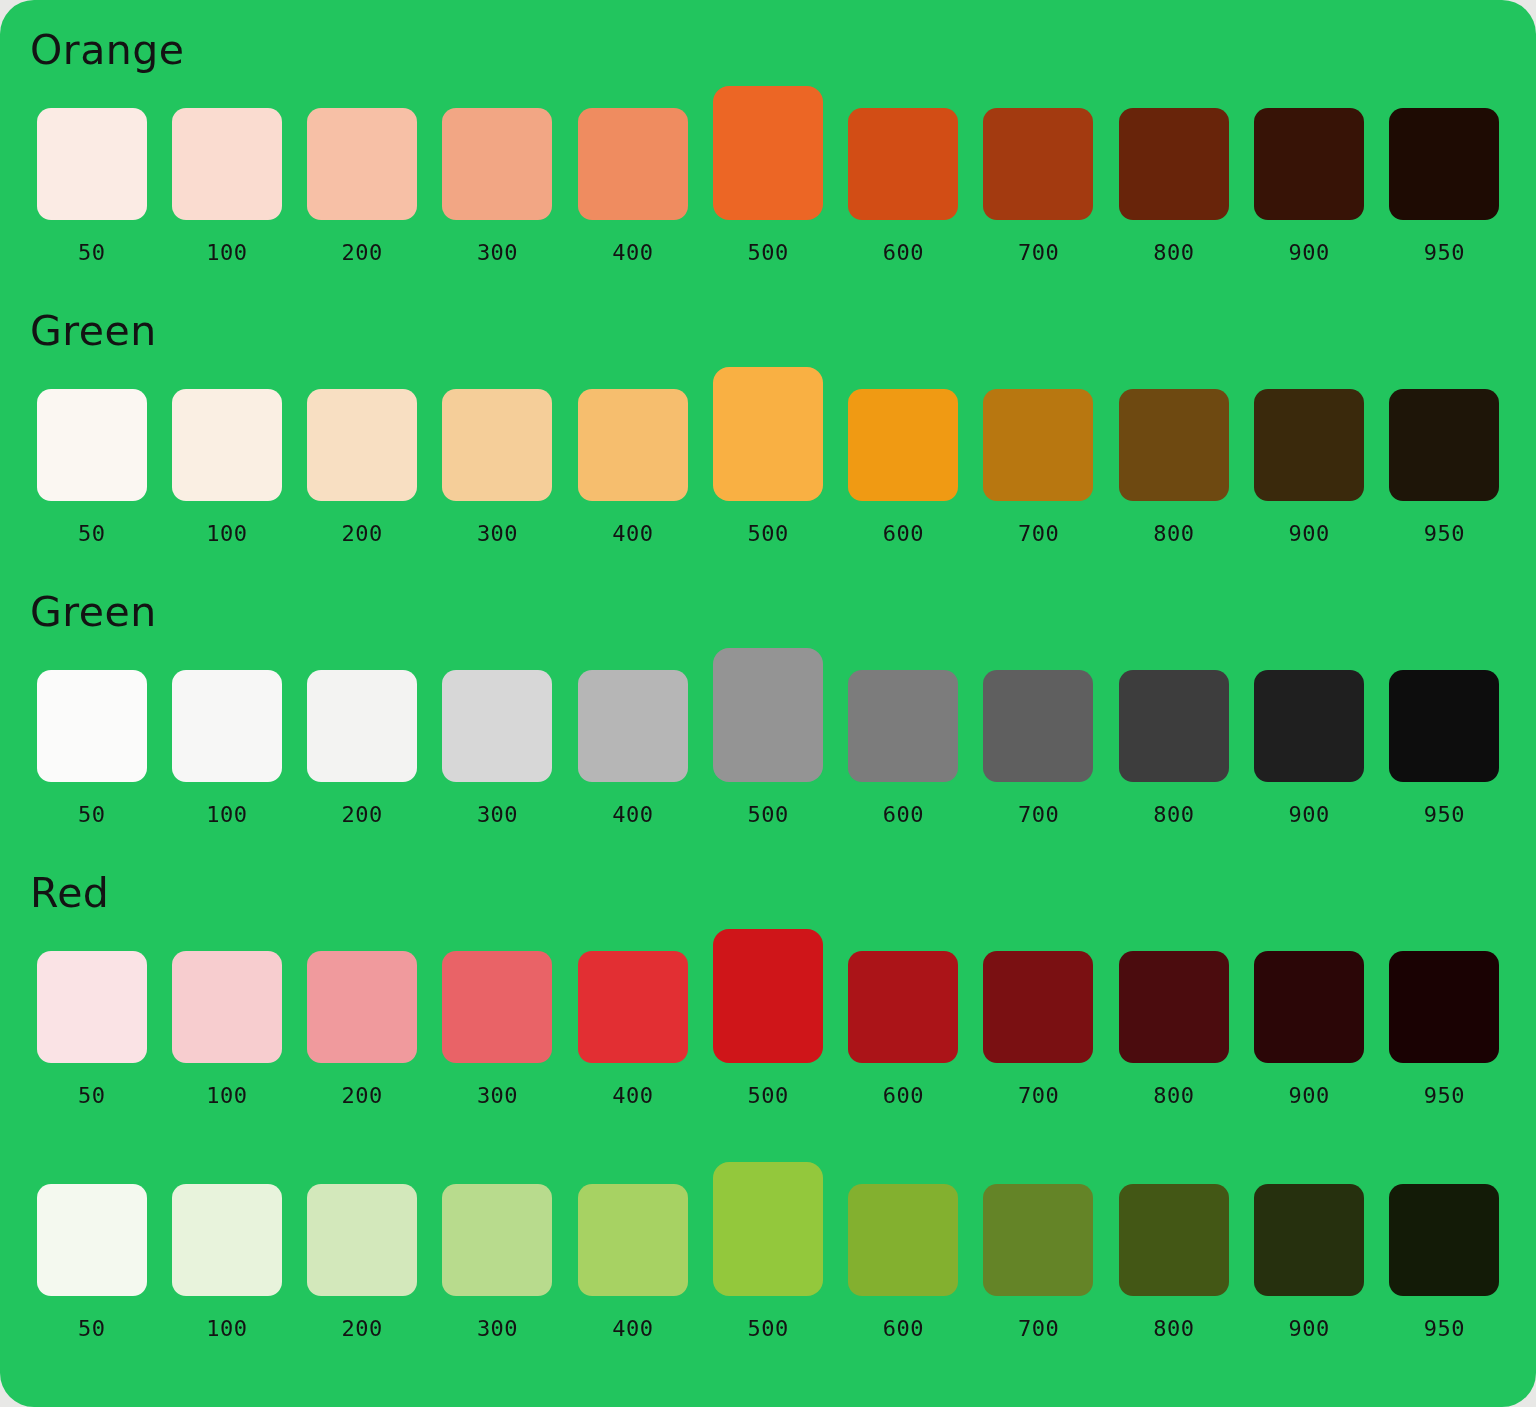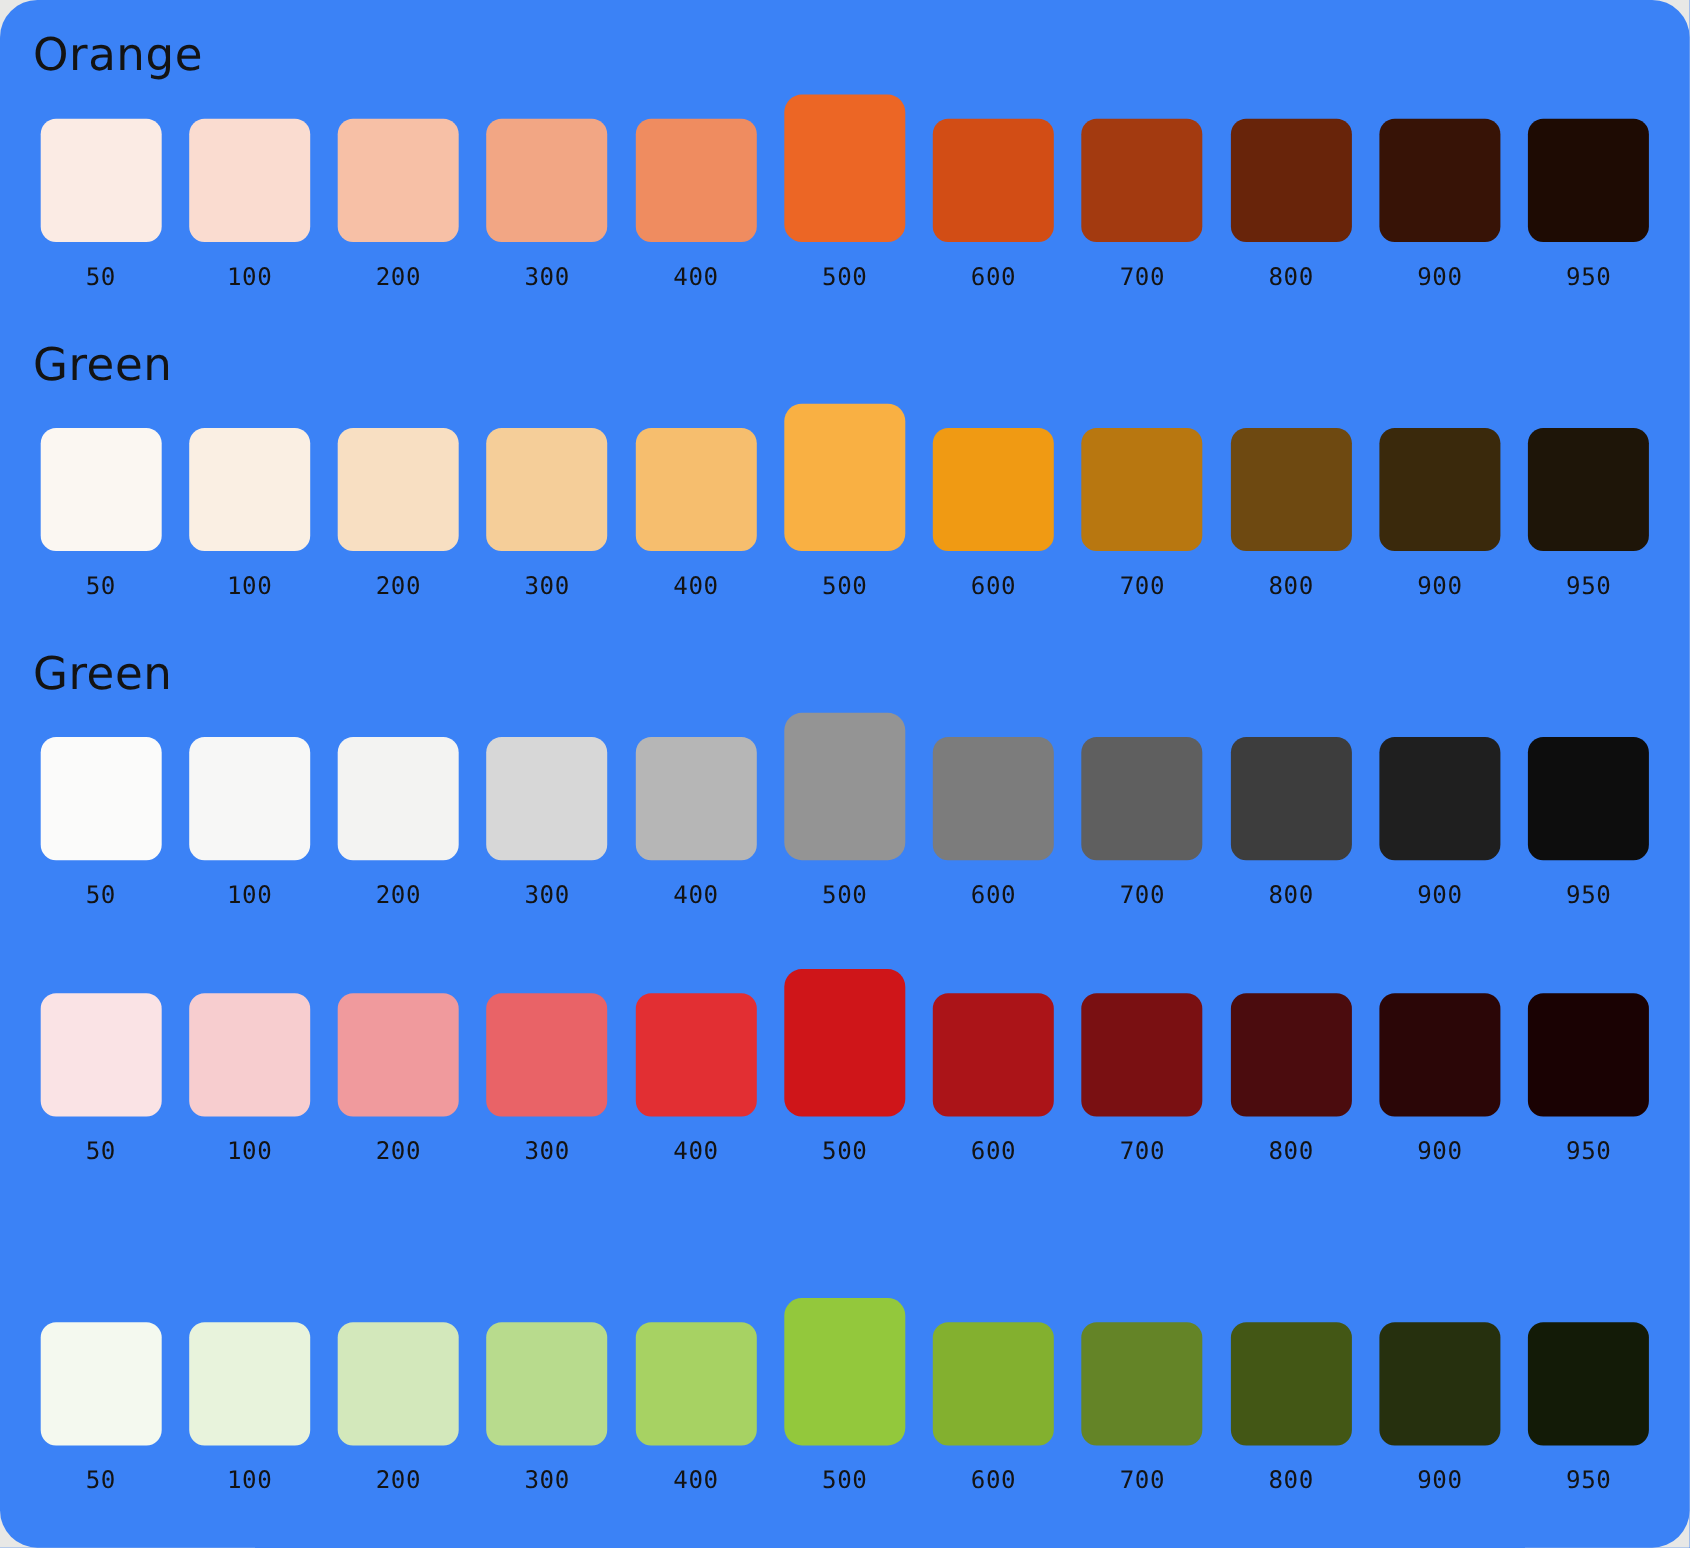--- a/index.html
+++ b/index.html
@@ -72,38 +72,39 @@
 
   .swatch-cell.emphasis .swatch-chip {
     width: 110px;
     height: 134px;
     border-radius: 16px;
   }
 
   .labels-row {
     display: flex;
     margin-top: 20px;
+    justify-content: flex-end;
   }
 
   .label-cell {
     width: 124px;
     margin-right: 12px;
     text-align: center;
     font-family: "DejaVu Sans Mono", "Liberation Mono", monospace;
     font-size: 22px;
     font-weight: 400;
     color: #131313;
     letter-spacing: 0.5px;
   }
   .label-cell:last-child { margin-right: 0; }
 </style>
 </head>
 <body style="background: rgb(232, 232, 230);">
 
-<div class="palette-card" style="background: #3b82f6; border-radius: 34px;">
+<div class="palette-card" style="background: #22c55e; border-radius: 34px;">
   <div id="ramps-container">
       <div class="ramp">
         <div class="ramp-title">Orange</div>
         <div class="swatch-row">
           <div class="swatch-cell">
             <div class="swatch-chip" title="#FBEBE4" style="background: rgb(251, 235, 228);"></div>
           </div>
           <div class="swatch-cell">
             <div class="swatch-chip" title="#FADCD0" style="background: rgb(250, 220, 208);"></div>
           </div>
@@ -245,20 +246,21 @@
           <div class="label-cell">400</div>
           <div class="label-cell">500</div>
           <div class="label-cell">600</div>
           <div class="label-cell">700</div>
           <div class="label-cell">800</div>
           <div class="label-cell">900</div>
           <div class="label-cell">950</div>
         </div>
       </div>
       <div class="ramp">
+        <div class="ramp-title">Red</div>
         <div class="swatch-row">
           <div class="swatch-cell">
             <div class="swatch-chip" title="#FAE3E5" style="background: rgb(250, 227, 229);"></div>
           </div>
           <div class="swatch-cell">
             <div class="swatch-chip" title="#F7CDCF" style="background: rgb(247, 205, 207);"></div>
           </div>
           <div class="swatch-cell">
             <div class="swatch-chip" title="#F09A9D" style="background: rgb(240, 154, 157);"></div>
           </div>

